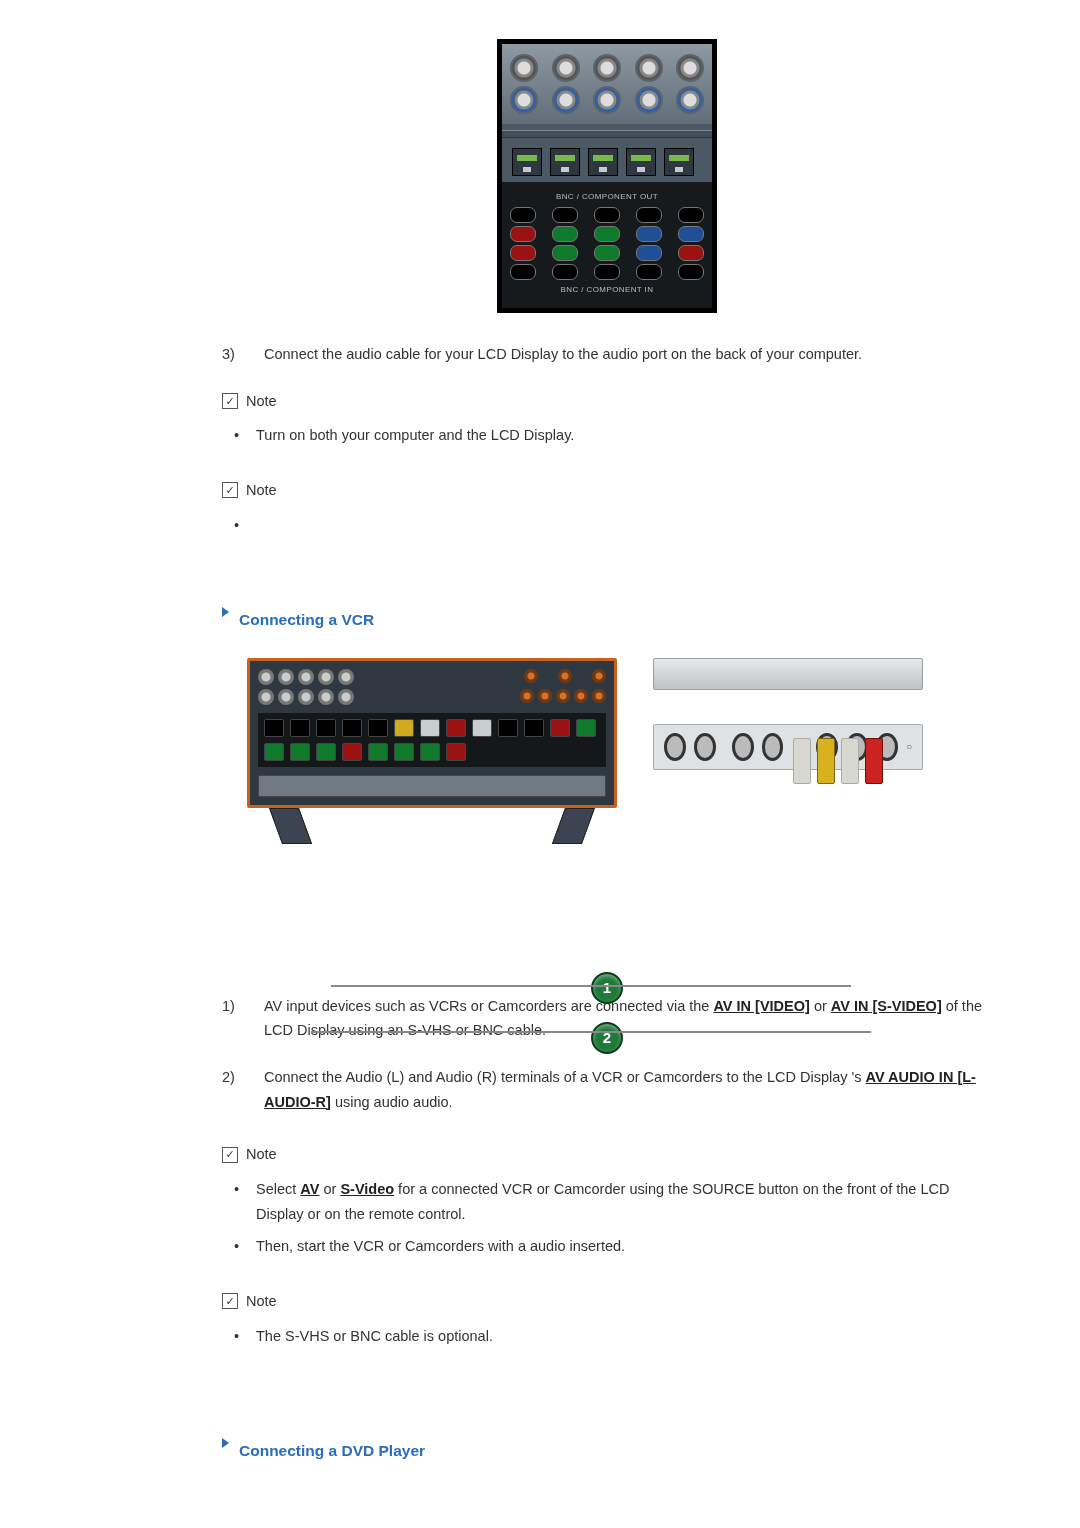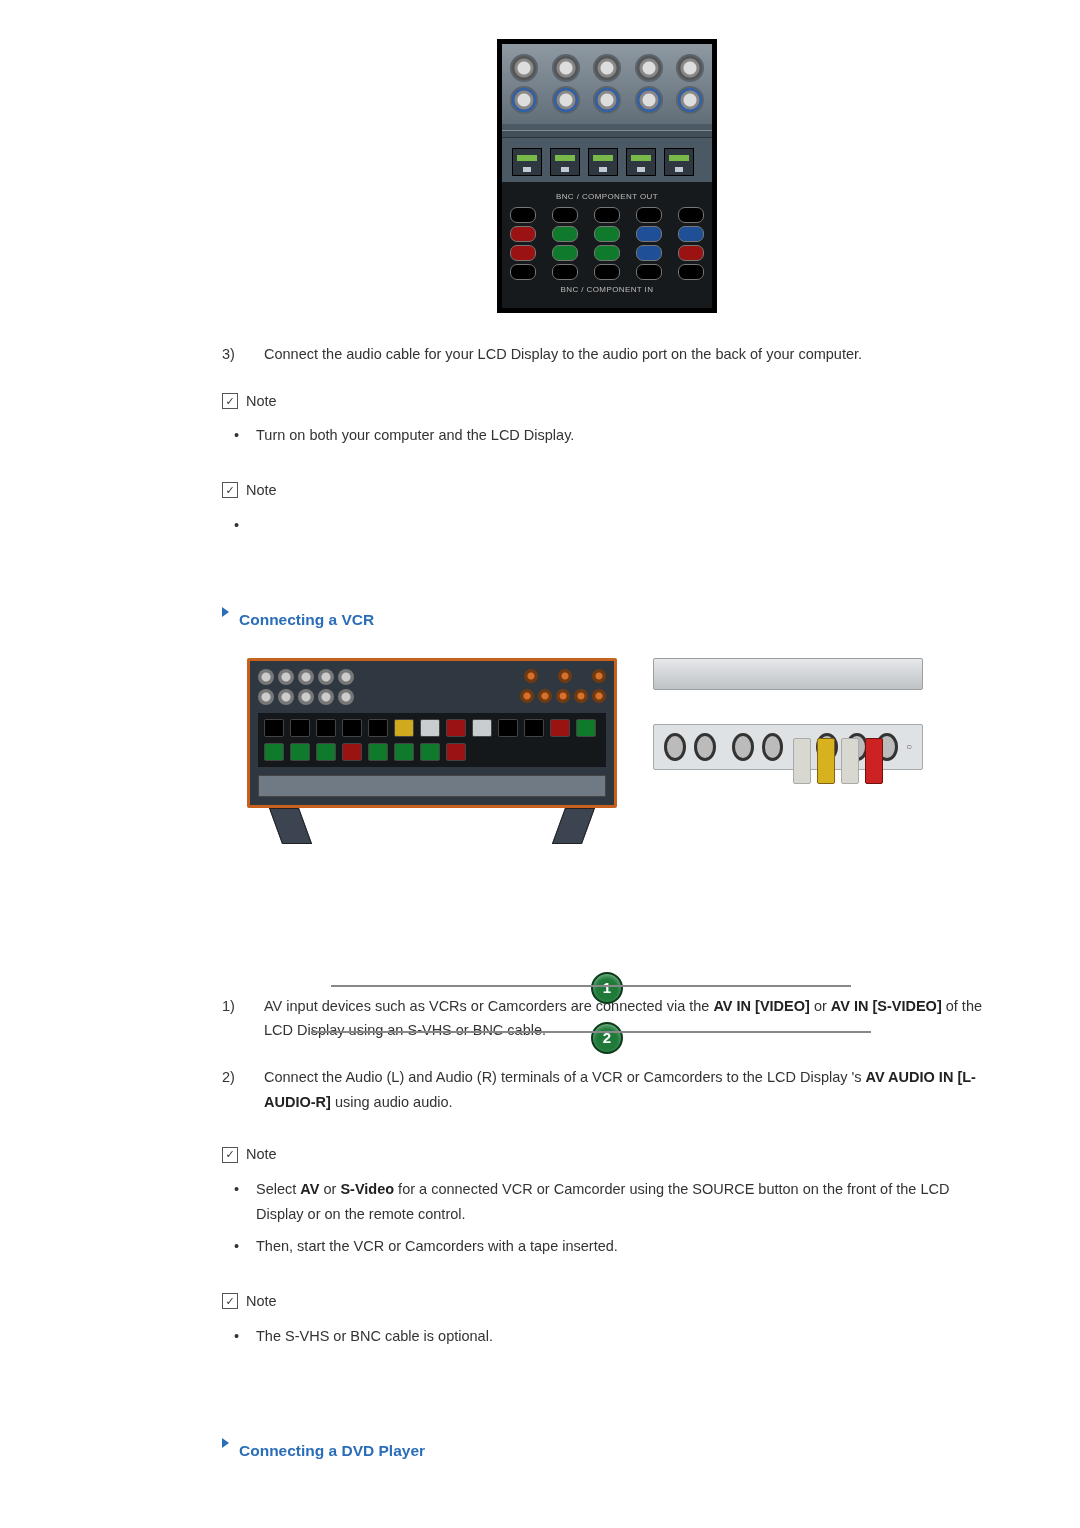--- a/index.html
+++ b/index.html
@@ -8,21 +8,21 @@
   .ol-item{display:flex;margin:14px 0 22px 0;}
   .ol-num{width:42px;flex:none;}
   .chk-line{margin:18px 0 10px 0;display:flex;align-items:center;gap:8px;font-size:14.5px;}
   .chk{width:14px;height:14px;border:1.5px solid #555;display:inline-flex;align-items:center;justify-content:center;font-size:11px;color:#333;}
   .ul-item{display:flex;margin:8px 0 8px 12px;}
   .ul-bullet{width:22px;flex:none;}
   .link{color:#c33;}
   .heading{color:#2a6db9;font-weight:bold;font-size:15.5px;margin:70px 0 8px 0;display:flex;align-items:flex-start;gap:10px;}
   .tri{width:0;height:0;border-top:5px solid transparent;border-bottom:5px solid transparent;border-left:7px solid #2a6db9;}
   .img-wrap{display:flex;justify-content:center;margin:24px 0 30px 0;}
-  b,strong{color:#222;}
+  b,strong{color:#222;text-decoration:underline;}
   
   .fig1{width:210px;border:4px solid #000000;background:#4a5964;box-shadow:0 0 0 1px #000;}
   .fig1-top{background:linear-gradient(#8e99a2,#616d77);padding:6px 8px 6px 8px;}
   .conn-row{display:flex;justify-content:space-between;margin:4px 0;}
   .bnc{width:28px;height:28px;border-radius:50%;background:radial-gradient(circle at 50% 50%,#ddd 0 6px,#888 7px 9px,#555 10px 13px,#a6afb6 14px 14px);border:2px solid #5b636b;box-sizing:border-box;}
   .bnc.blue{box-shadow:0 0 0 2px #2962b8 inset;}
   .bar{height:6px;background:#424e58;margin:6px 0 4px 0;border-top:1px solid #7f8a94;border-bottom:1px solid #2d343b;}
   .rj-row{display:flex;gap:8px;padding:6px 10px;background:#4a5964;}
   .rj{width:28px;height:26px;background:#2f3840;border:1px solid #000;position:relative;}
   .rj::before{content:"";position:absolute;left:4px;top:6px;right:4px;height:6px;background:#78b94a;}
@@ -274,21 +274,21 @@
       <span>Note</span>
     </div>
     <div class="ul-item">
       <div class="ul-bullet">•</div>
       <div>
         <span>Select </span><strong>AV</strong><span> or </span><strong>S-Video</strong><span> for a connected VCR or Camcorder using the SOURCE button on the front of the LCD Display or on the remote control.</span>
       </div>
     </div>
     <div class="ul-item">
       <div class="ul-bullet">•</div>
-      <div>Then, start the VCR or Camcorders with a tape inserted.</div>
+      <div>Then, start the VCR or Camcorders with a audio inserted.</div>
     </div>
 
     <div class="chk-line" style="margin-top:30px">
       <span class="chk">✓</span>
       <span>Note</span>
     </div>
     <div class="ul-item">
       <div class="ul-bullet">•</div>
       <div>The S-VHS or BNC cable is optional.</div>
     </div>

